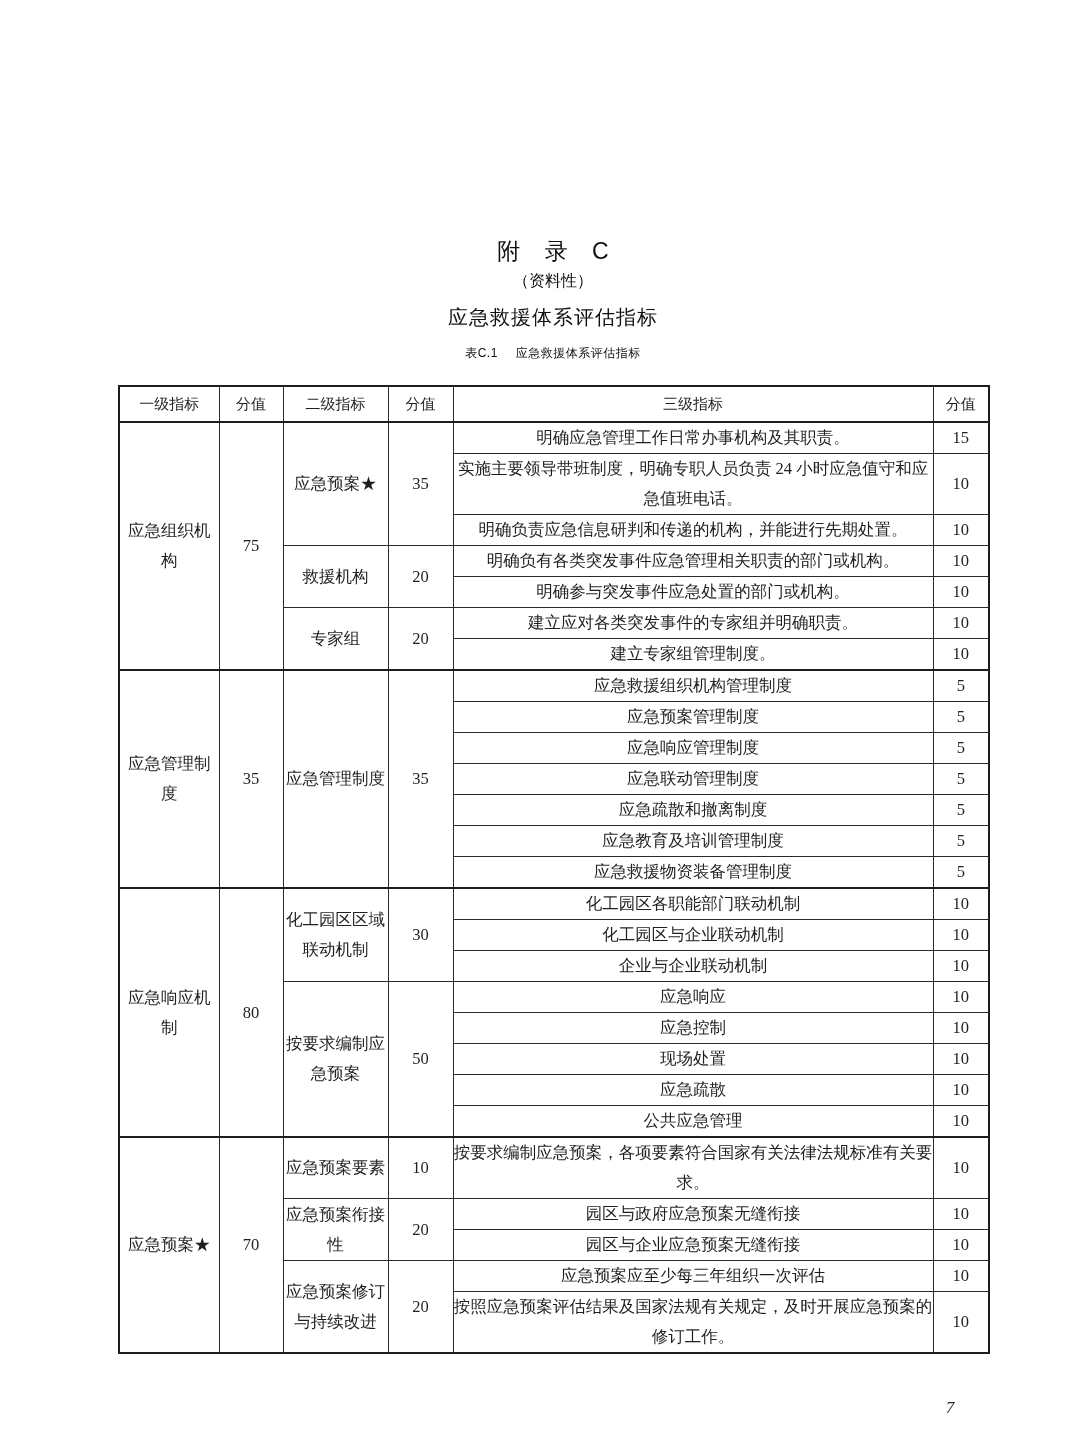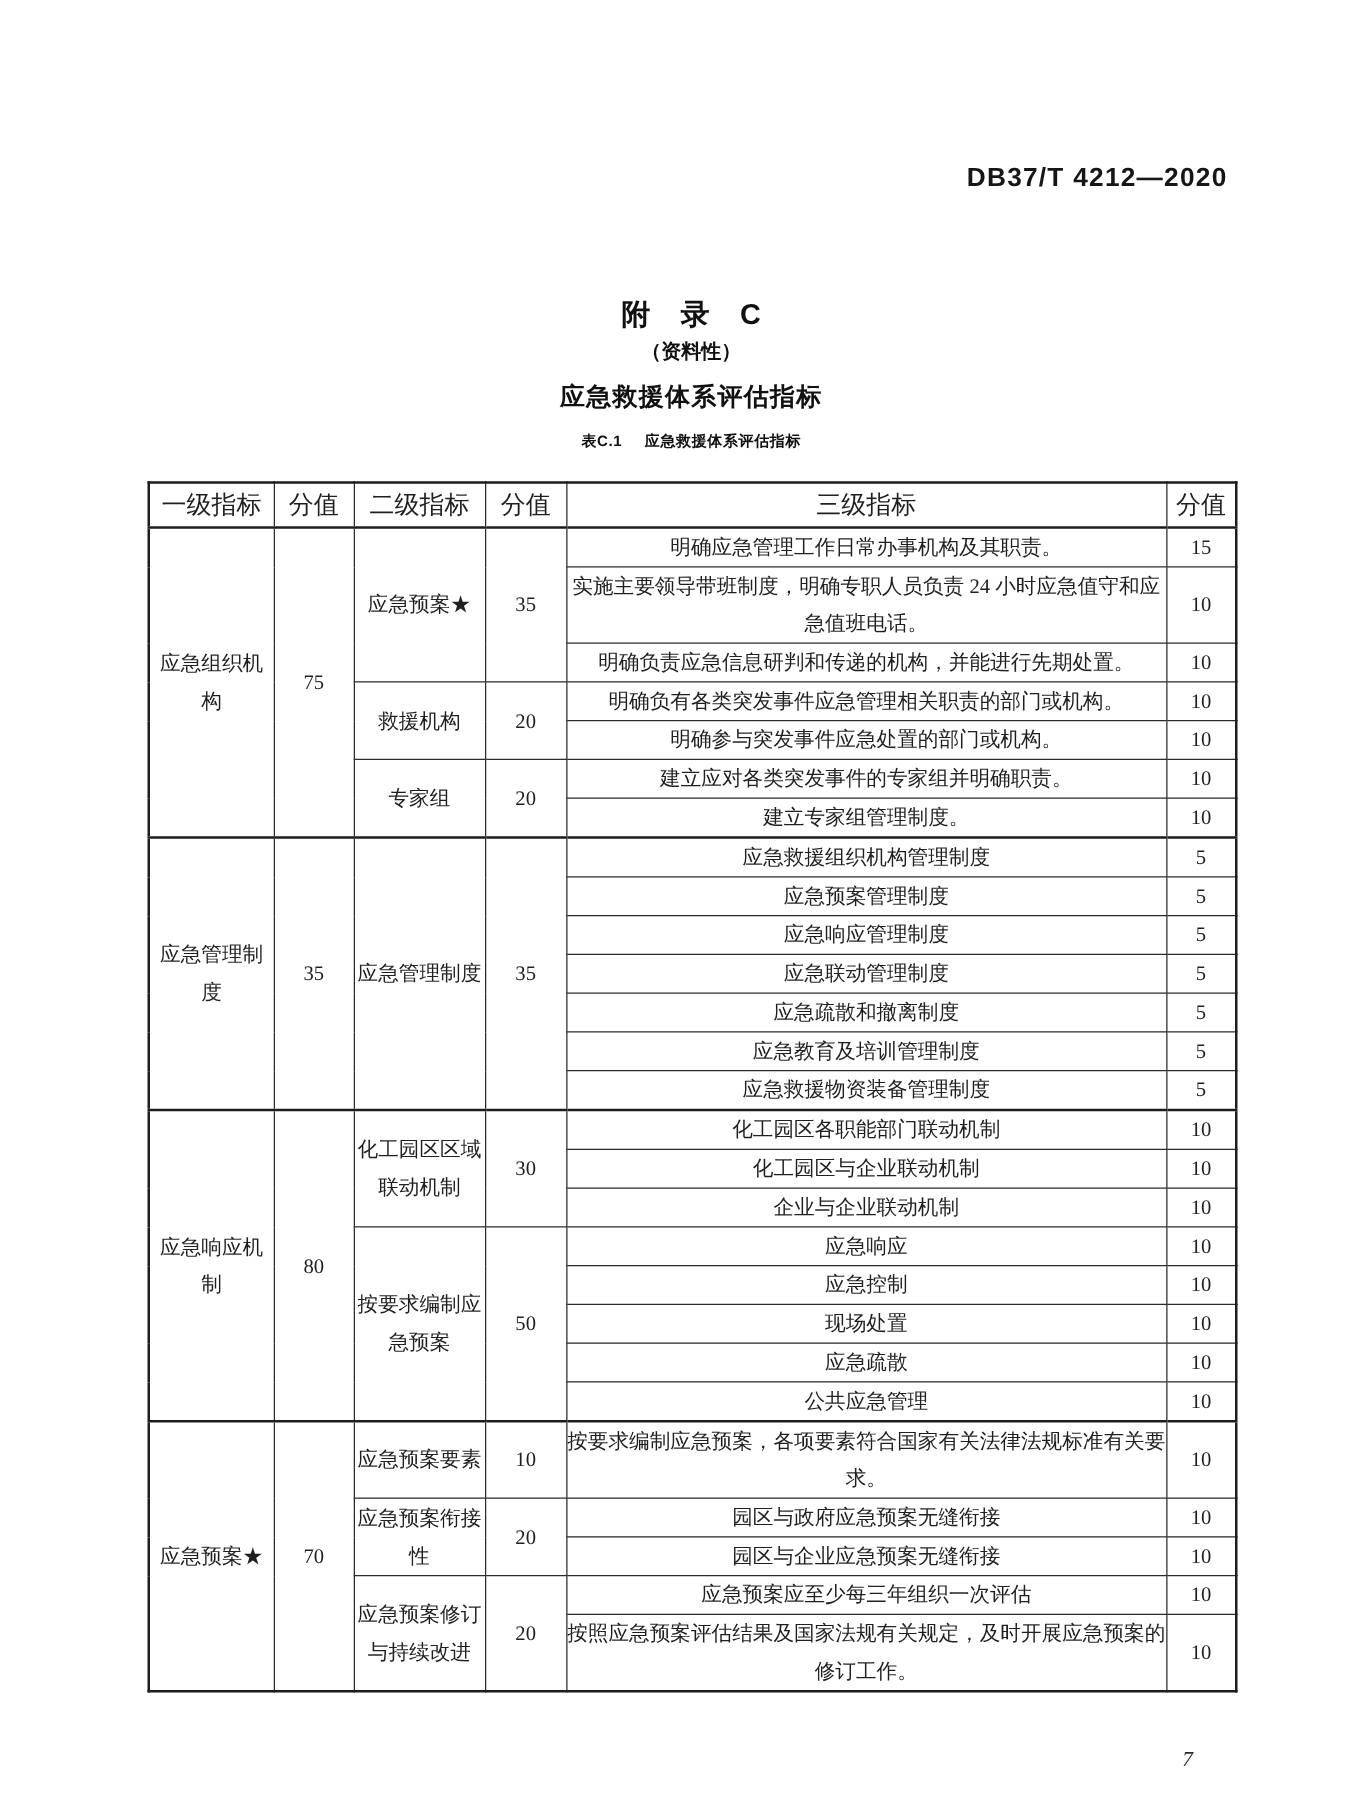--- a/index.html
+++ b/index.html
@@ -15,21 +15,21 @@
     position:absolute; top:131px; left:118px; width:864px;
     text-align:right;
     font-family:"Liberation Sans","DejaVu Sans",sans-serif;
     font-weight:bold; font-size:21px; letter-spacing:1px;
     color:#161616;
   }
   .heading {
     position:absolute; left:118px; width:870px;
     text-align:center;
     font-family:"Liberation Sans","DejaVu Sans",sans-serif;
-    font-weight:bold; color:#111;
+    font-weight:normal; color:#111;
   }
   .appendix-title { top:236px; font-size:23px; word-spacing:18px; }
   .classification { top:271px; font-size:16px; }
   .doc-subtitle  { top:304px; font-size:20px; letter-spacing:1px; }
   .table-caption { top:345px; font-size:12px; letter-spacing:0.5px; }
   .table-caption .caption-label { margin-right:18px; }
 
   table.eval {
     position:absolute; top:385px; left:118px;
     width:870px;
@@ -42,41 +42,40 @@
     font-size:16.5px;
     line-height:30px;
     vertical-align:middle;
     text-align:center;
     padding:0;
     color:#1f1f1f;
   }
   table.eval th {
     height:34px;
     font-weight:normal;
-    font-size:20px;
+    font-size:15px;
     border-bottom:2px solid #1d1d1d;
   }
   tr.sec-start td { border-top:2px solid #1d1d1d; }
   tr.h1 { height:30px; }
   tr.h2 { height:60px; }
   td.l1-cell { padding:0 10px; }
   td.l2-cell { padding:0 6px; }
   td.l3-cell { text-align:left; padding:0 8px 0 12px;margin-left:28px; }
   .page-number {
     position:absolute; top:1398px; left:900px; width:100px;
     text-align:center;
     font-size:17px; font-style:italic; color:#2a2a2a;
   }
 </style>
 </head>
 <body>
 
 <div class="page">
 
-  <div class="doc-number">DB37/T 4212—2020</div>
 
   <div class="heading appendix-title">附 录 C</div>
   <div class="heading classification">（资料性）</div>
   <div class="heading doc-subtitle">应急救援体系评估指标</div>
 
   <div class="heading table-caption">
     <span class="caption-label">表C.1</span><span>应急救援体系评估指标</span>
   </div>
 
   <table class="eval">

